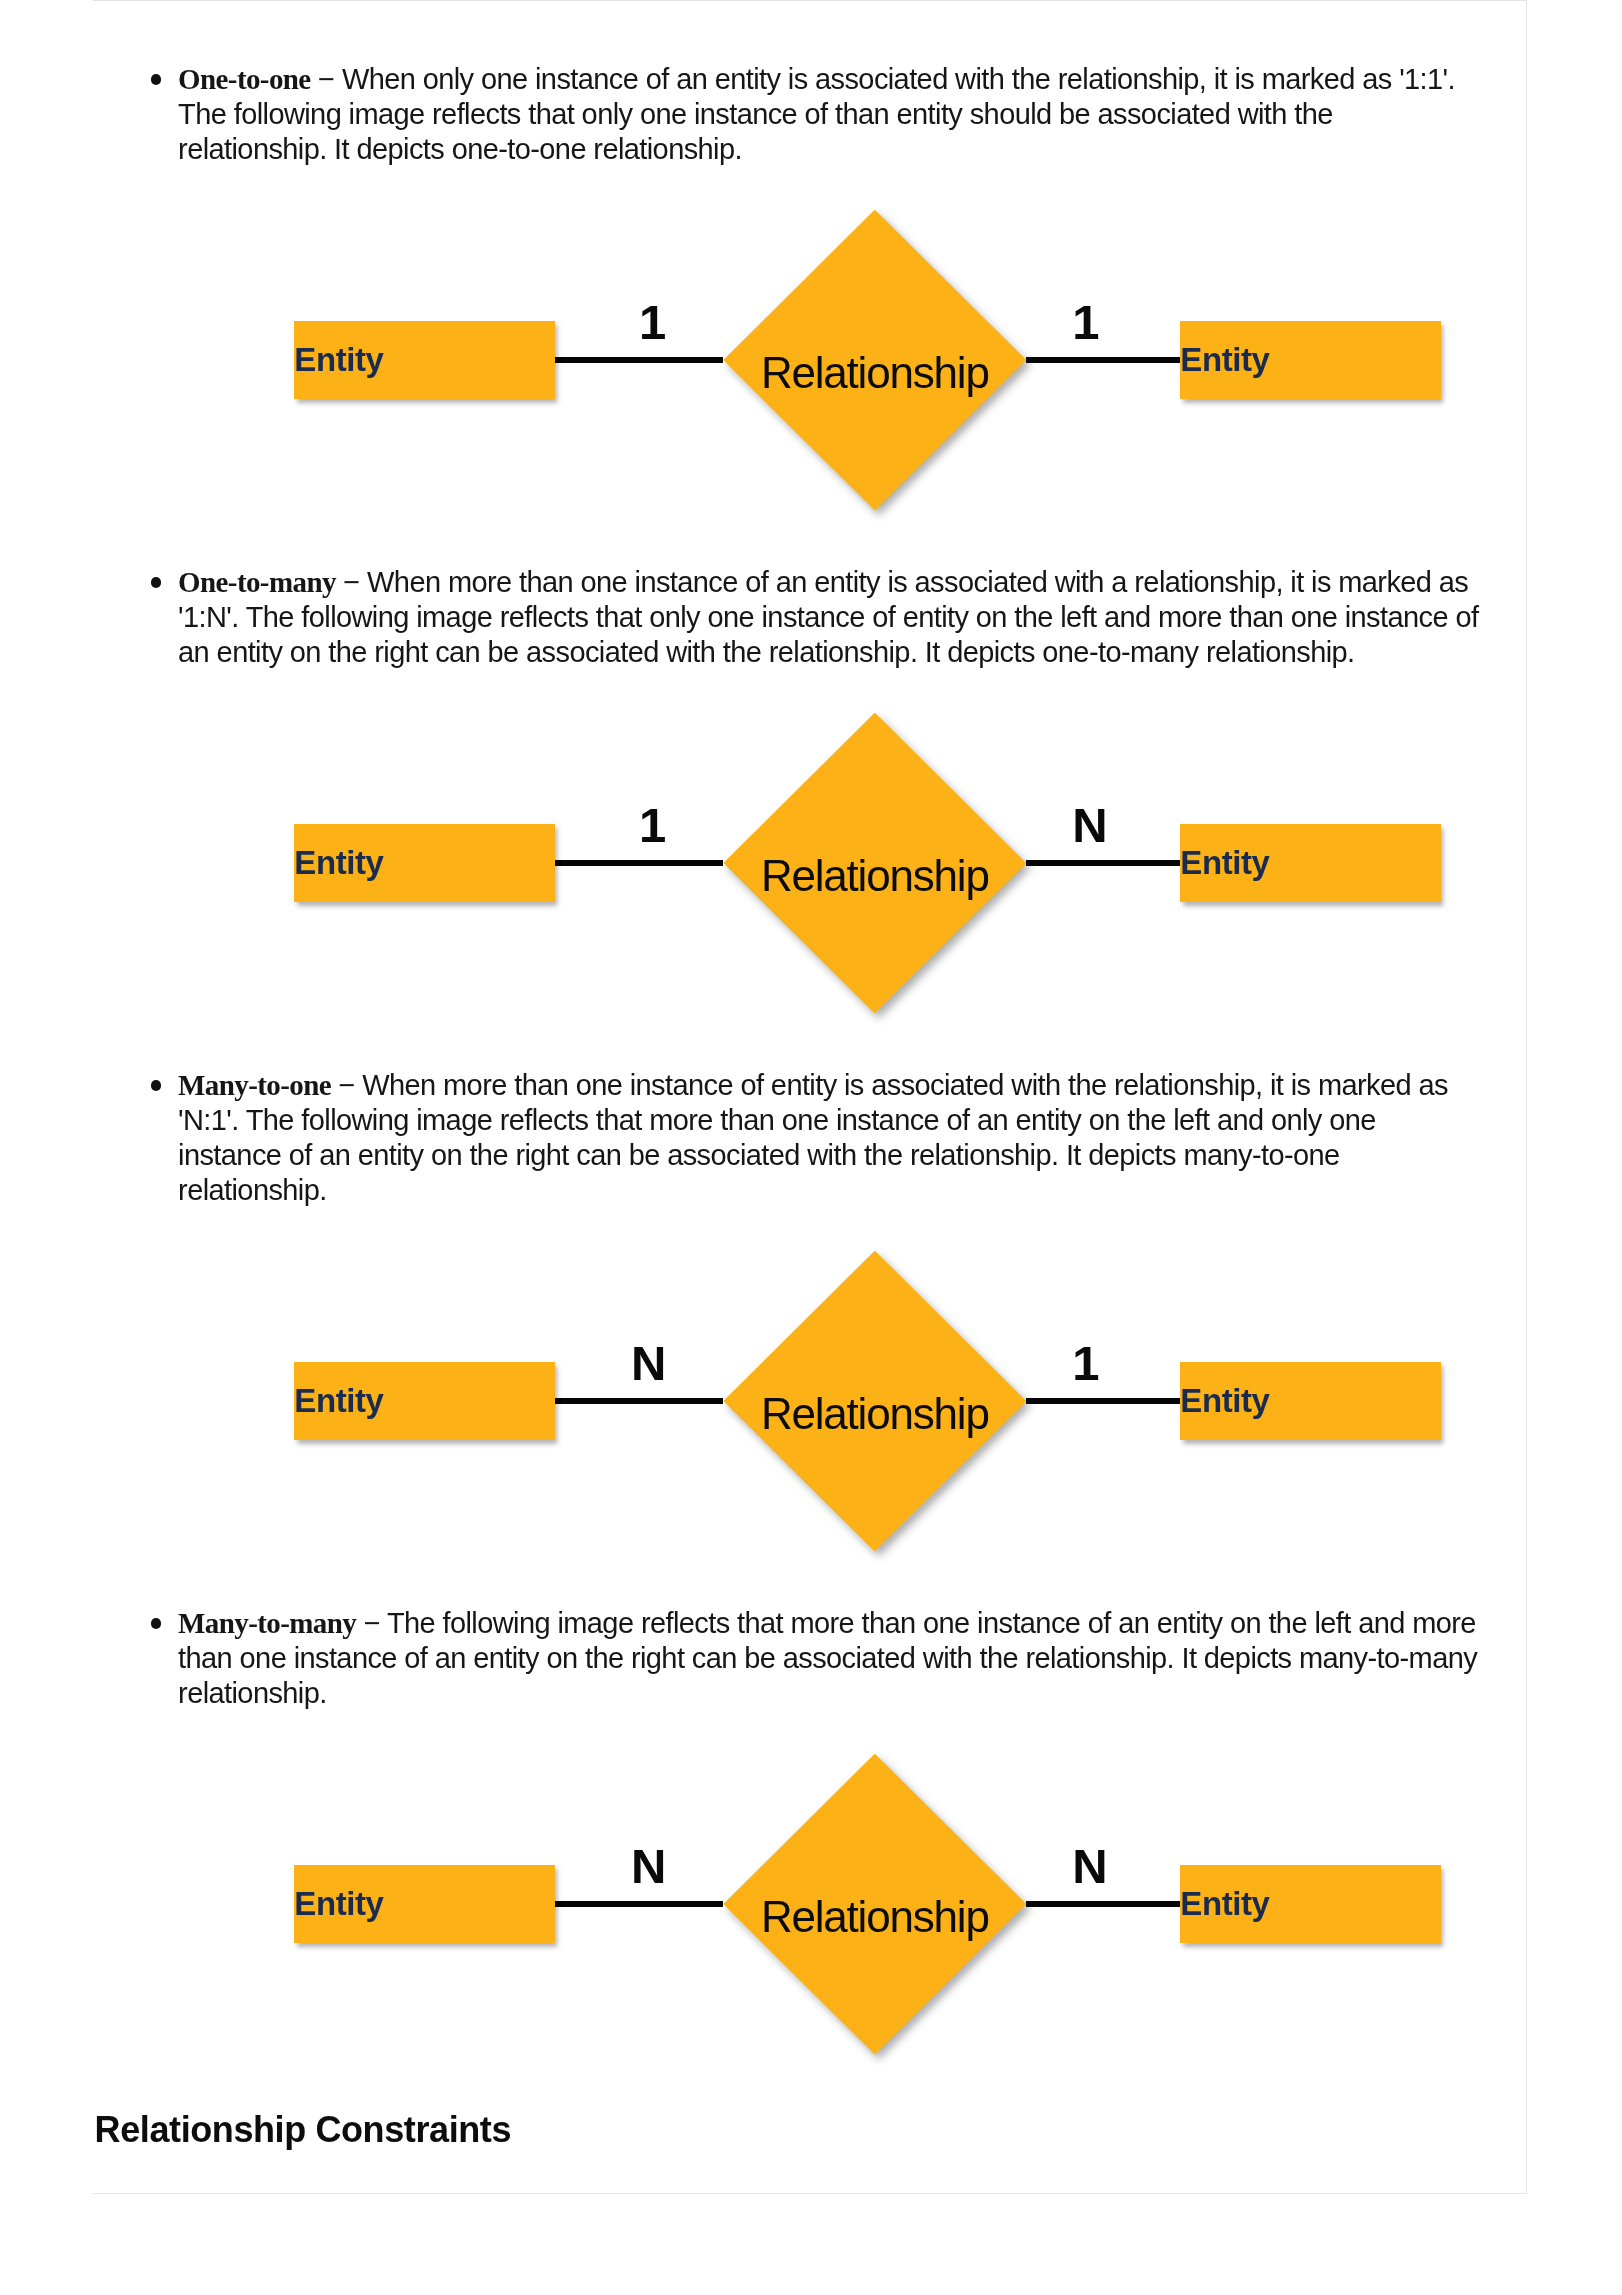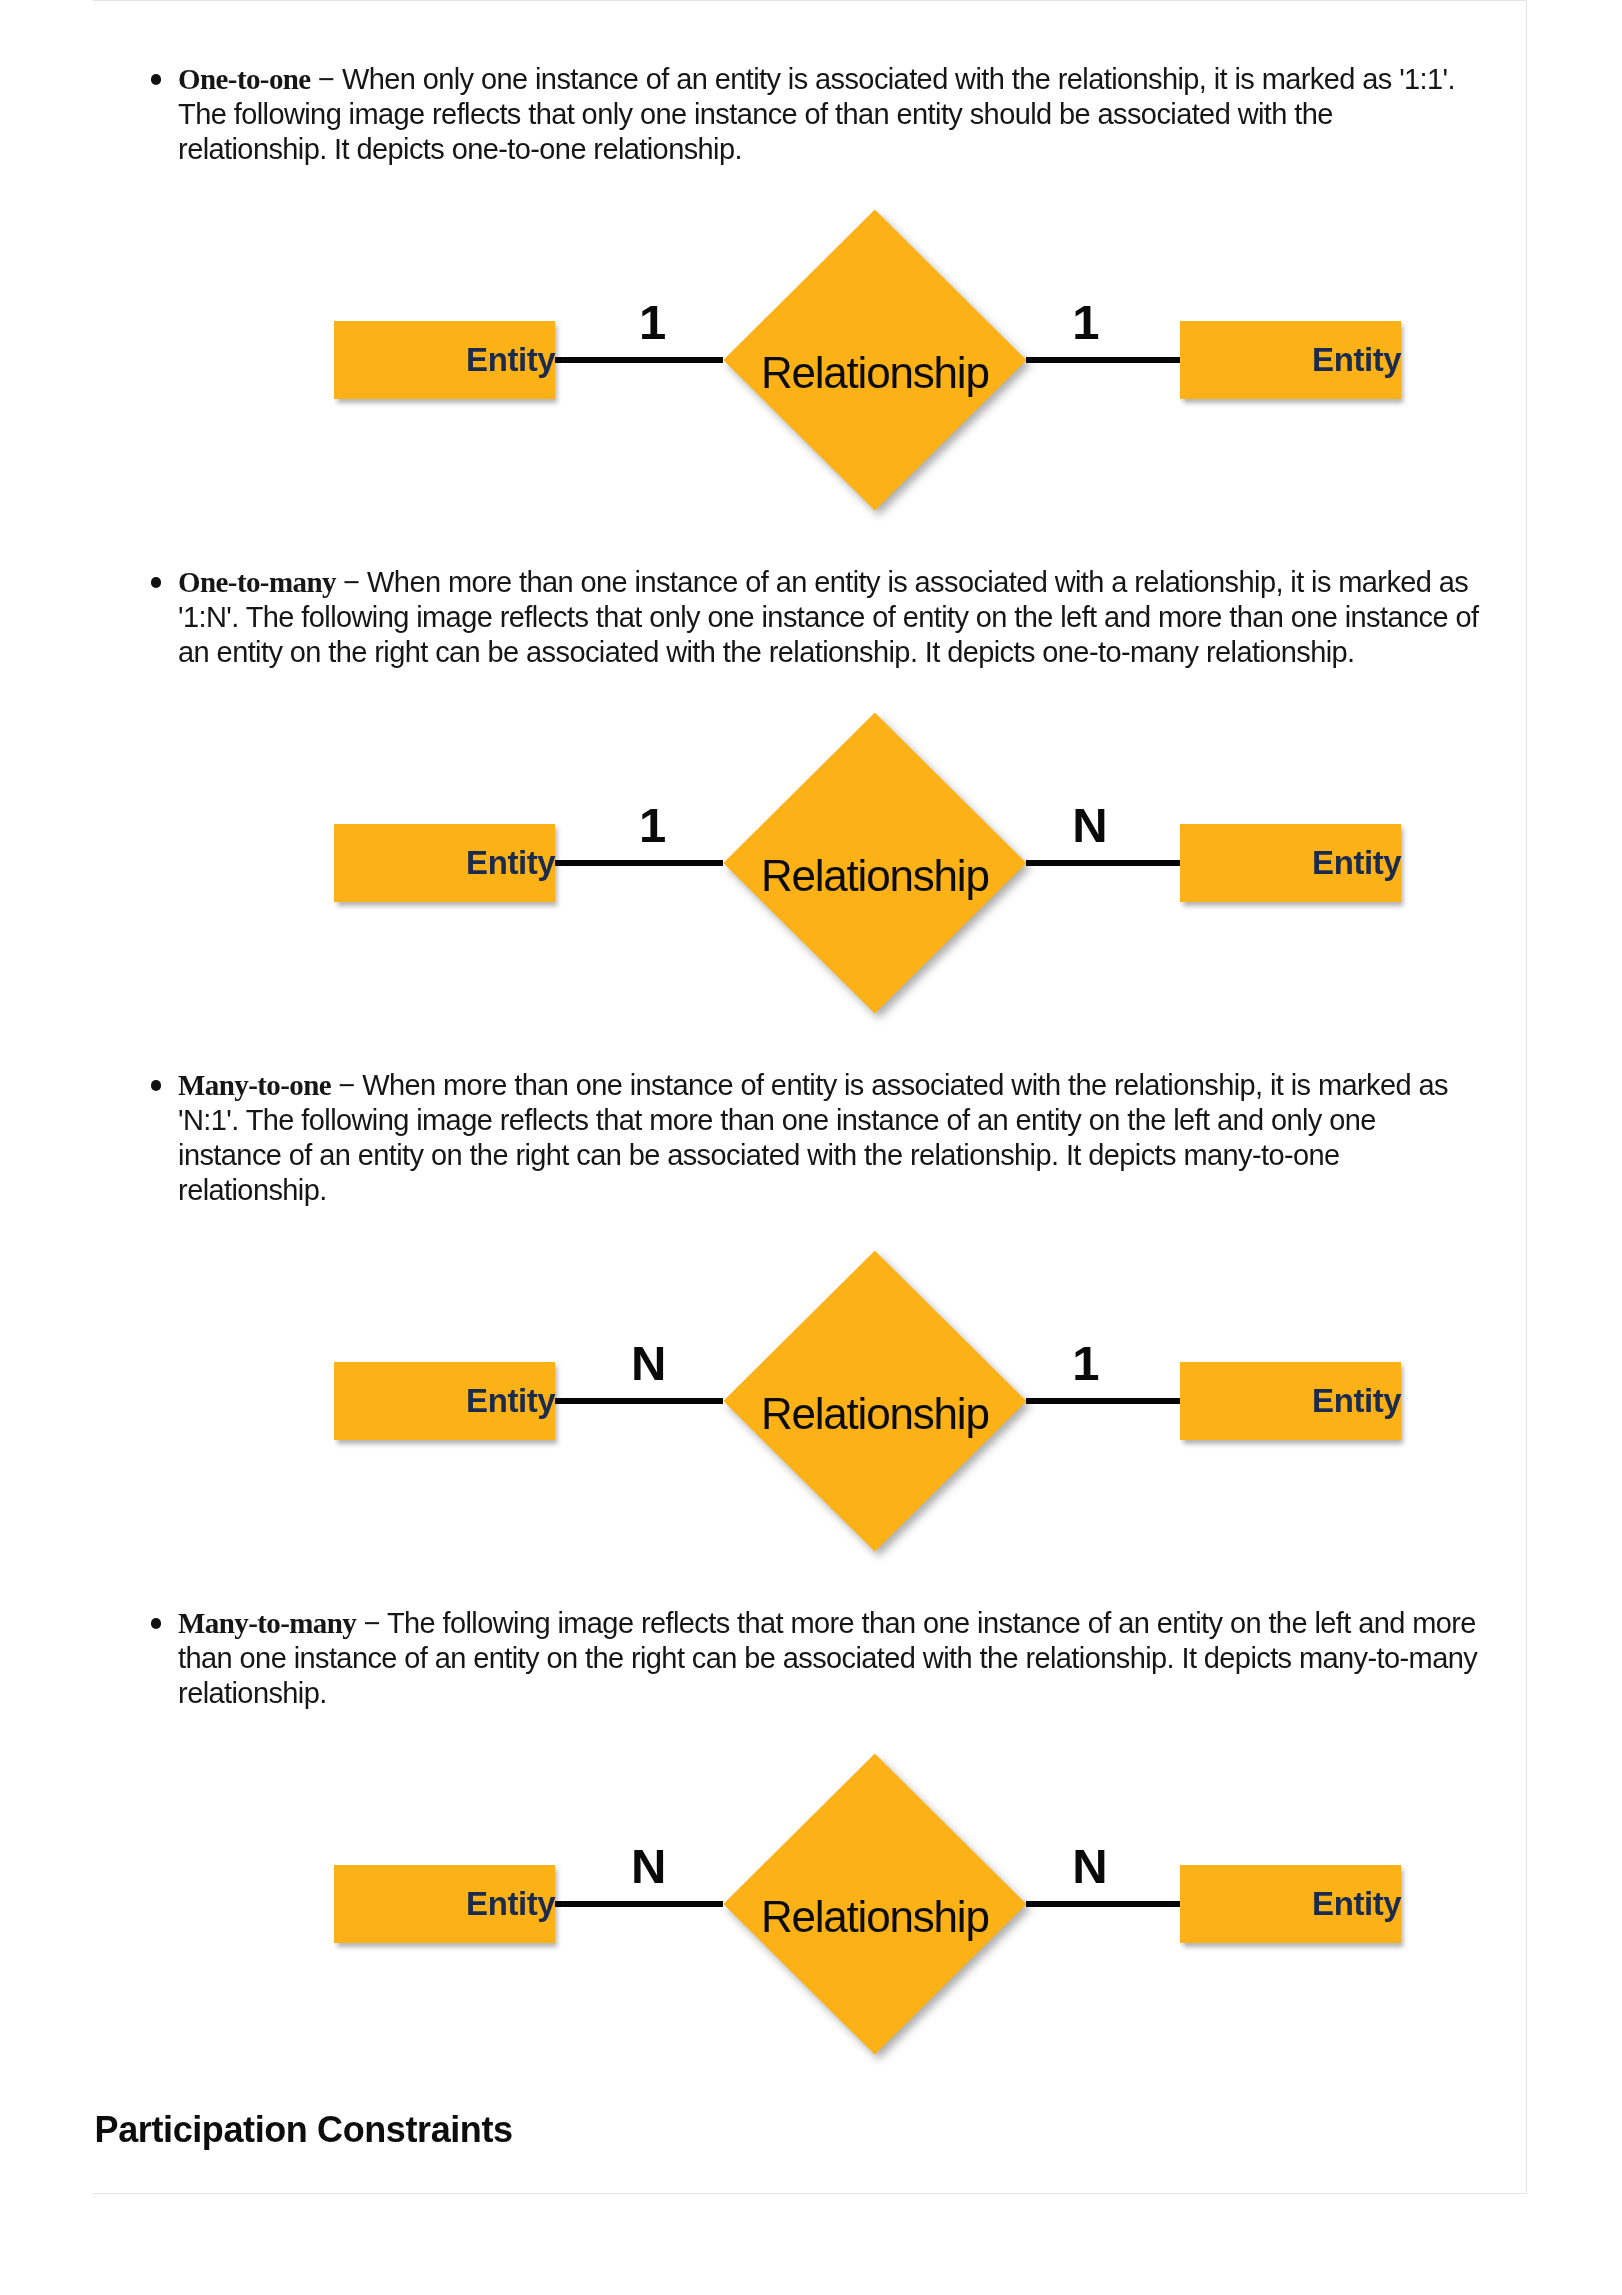--- a/index.html
+++ b/index.html
@@ -38,24 +38,24 @@
   .bullet .term{font-weight:700;font-family:Liberation Serif, serif;}
   
   .fig{
     display:flex;align-items:center;justify-content:center;
     height:349px;
     margin:19px 0 30px 0;
     transform:translateX(52px);
   }
   .entity{
     box-sizing:border-box;
-    width:221px;height:78px;flex:0 0 auto;
+    width:261px;height:78px;flex:0 0 auto;
     background:var(--shape-fill,#fcb216);
     box-shadow:3.2px 4px 4.8px rgba(0,0,0,0.30);
-    display:flex;align-items:center;justify-content:flex-end;
+    display:flex;align-items:center;justify-content:flex-start;
     color:var(--entity-text,#1b2b4e);
     font-size:33px;font-weight:600;letter-spacing:-0.4px;
   }
   .connector{
     position:relative;flex:0 0 auto;
     height:5.5px;background:var(--line-color,#050505);
   }
   .connector.left{width:168px;}
   .connector.right{width:154px;}
   .card{
@@ -188,16 +188,16 @@
       <div class="connector right">
           <span class="card">N</span>
         </div>
       <div class="entity">
           <span>Entity</span>
         </div>
     </div>
 
   </ul>
 
-  <h2 class="section-heading">Participation Constraints</h2>
+  <h2 class="section-heading">Relationship Constraints</h2>
 
 </div>
 
 
 </body></html>

